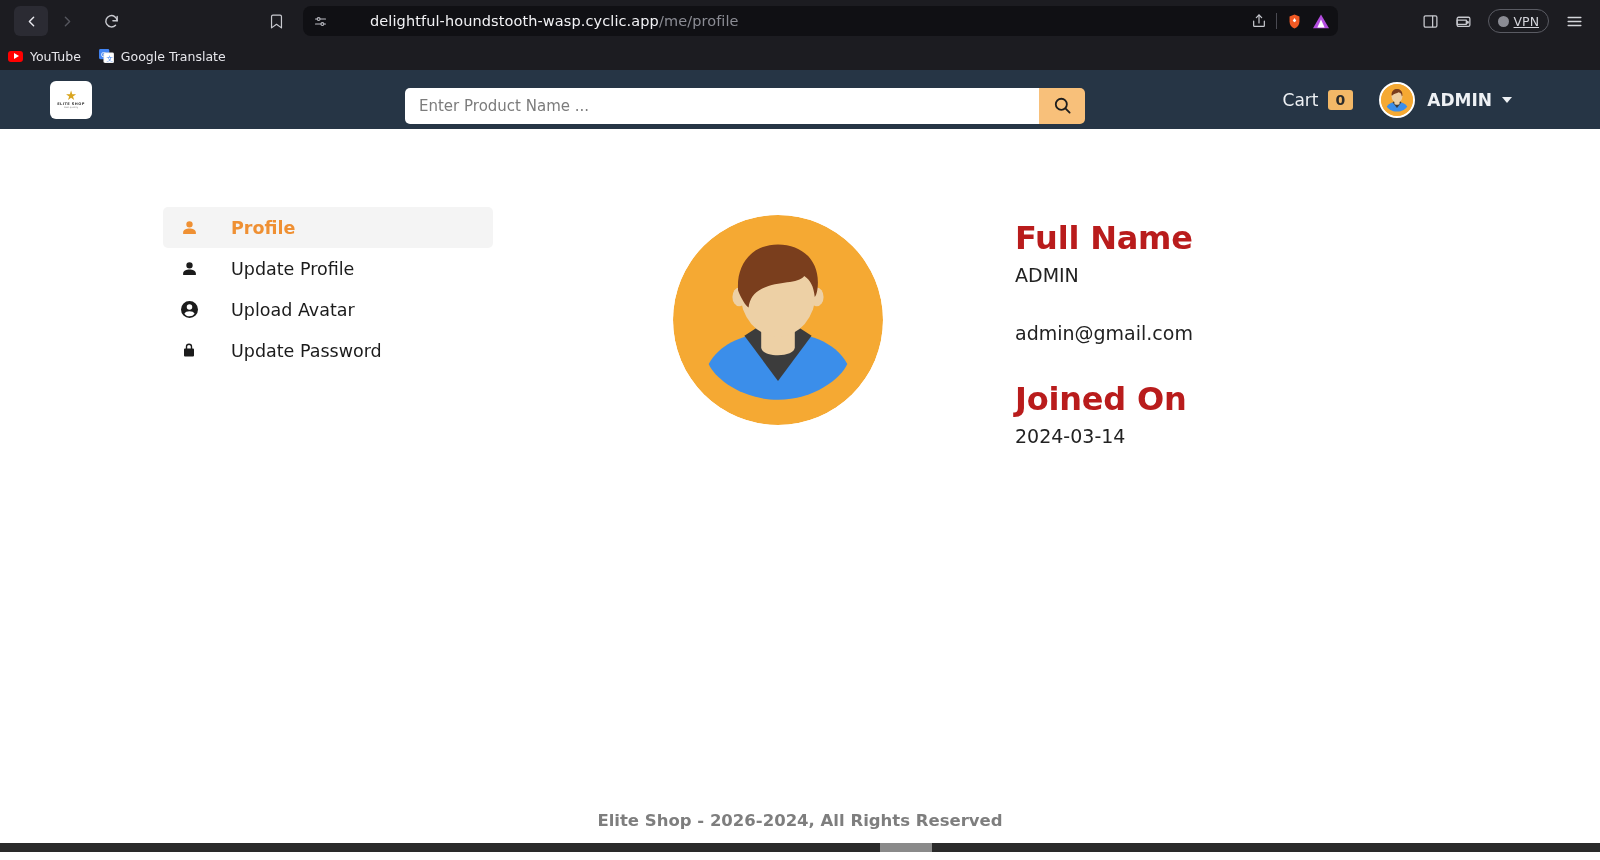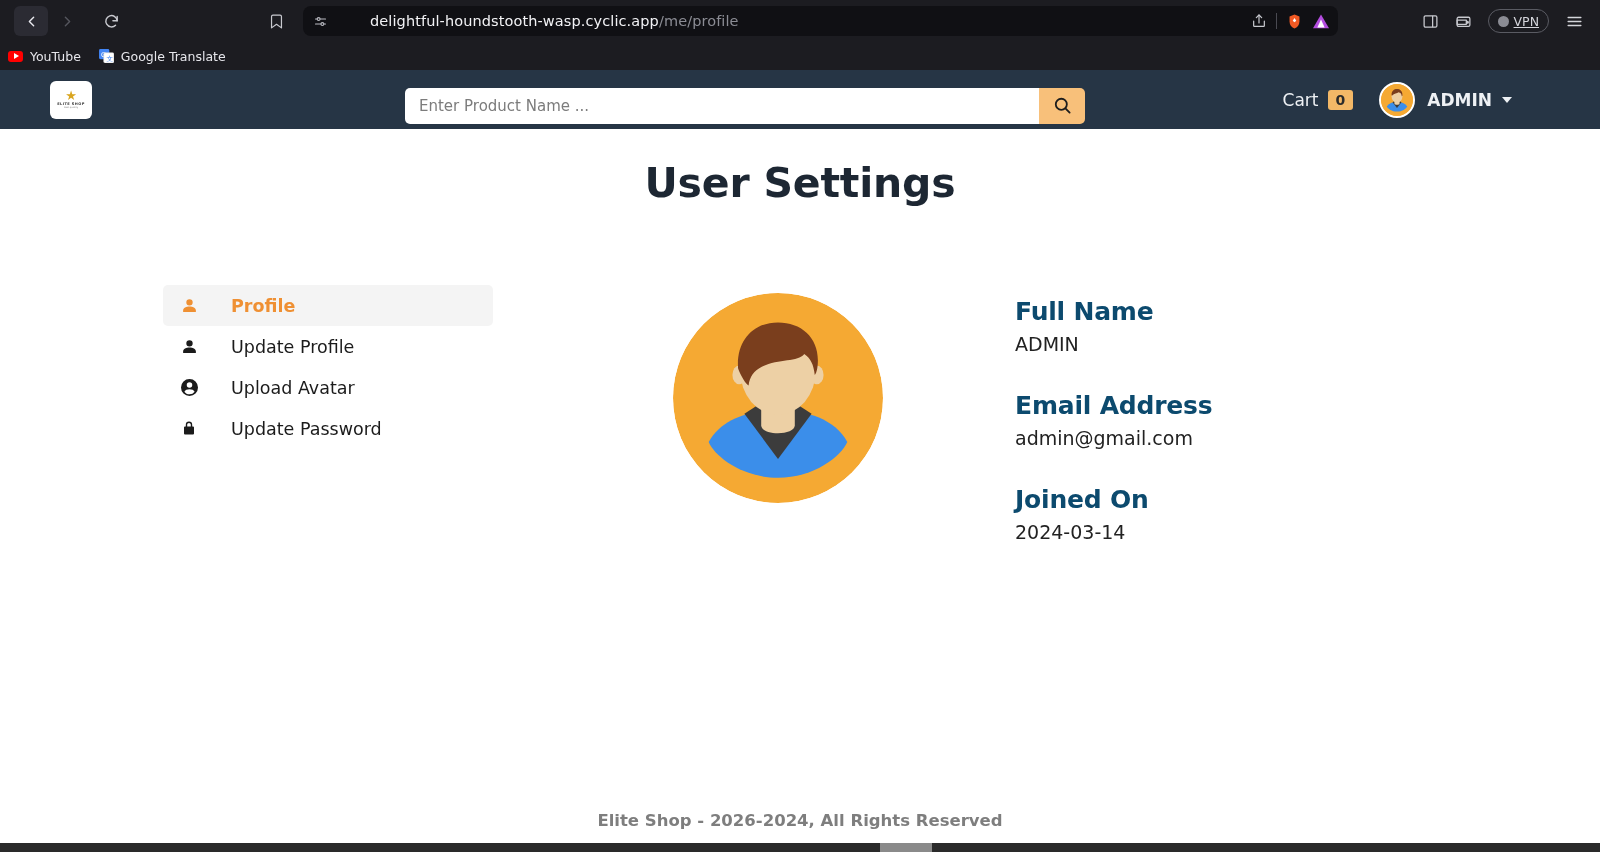--- a/index.html
+++ b/index.html
@@ -131,21 +131,21 @@
     font-size: 17.5px; color: #1b1b1b; cursor: pointer;
   }
   .menu-item.active { background: #f4f4f4; color: #ef9033; font-weight: bold; }
   .menu-item .mi-icon { display: flex; align-items: center; width: 18px; }
 
   .avatar-big-wrap { margin-left: 180px; margin-top: 8px; }
   .avatar-big { width: 210px; height: 210px; border-radius: 50%; overflow: hidden; }
 
   .details { margin-left: 132px; margin-top: 12px; }
   .detail-label {
-    font-size: 25px; font-weight: bold; color: #0c4a6e; letter-spacing: -0.2px;
+    font-size: 32px; font-weight: bold; color: #b91c1c; letter-spacing: -0.2px;
   }
   .detail-value { font-size: 19px; color: #222; margin-top: 7px; }
   .detail-block { margin-bottom: 36px; }
 
   .footer {
     position: absolute; bottom: 22px; width: 100%;
     text-align: center; font-size: 16.5px; color: #7e7e7e; font-weight: bold;
   }
 
   
@@ -301,21 +301,20 @@
         </svg>
       </span>
       <span>ADMIN</span>
       <span class="caret"></span>
     </div>
   </div>
 </div>
 
 <div class="page">
 
-  <div class="page-title">User Settings</div>
 
   <div class="content">
 
     <div class="sidebar">
       <div class="menu-item active">
         <span class="mi-icon">
           <svg width="17" height="17" viewBox="0 0 16 16" fill="currentColor">
             <path d="M8 8a3 3 0 1 0 0-6 3 3 0 0 0 0 6zm0 1c-3 0-6 1.5-6 3.5V14h12v-1.5C14 10.5 11 9 8 9z"></path>
             </svg>
         </span>
@@ -361,21 +360,20 @@
         </svg>
       </div>
     </div>
 
     <div class="details">
       <div class="detail-block">
         <div class="detail-label">Full Name</div>
         <div class="detail-value">ADMIN</div>
       </div>
       <div class="detail-block">
-        <div class="detail-label">Email Address</div>
         <div class="detail-value">admin@gmail.com</div>
       </div>
       <div class="detail-block">
         <div class="detail-label">Joined On</div>
         <div class="detail-value">2024-03-14</div>
       </div>
     </div>
   </div>
 
   <div class="footer">Elite Shop - 2026-2024, All Rights Reserved</div>

